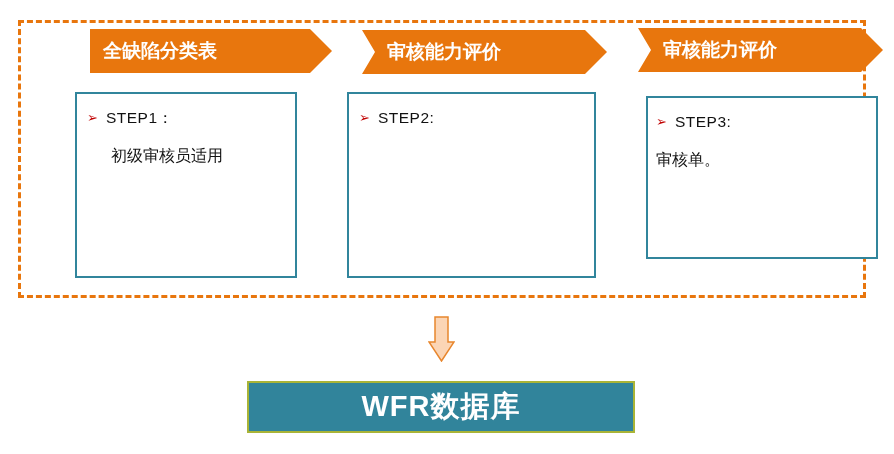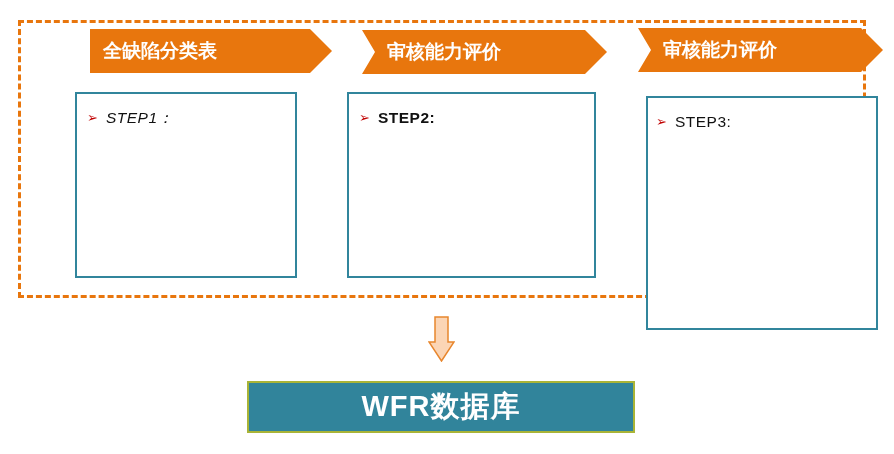--- a/index.html
+++ b/index.html
@@ -46,23 +46,23 @@
   .step-box {
     position: absolute;
     background: #ffffff;
     border: 2px solid #31859C;
     padding: 5px 10px;
     font-size: 16px;
     color: #141414;
     line-height: 38px;
     z-index: 2;
   }
-  #box1 { left: 75px;  top: 92px; width: 222px; height: 186px; font-style: italic; }
-  #box2 { left: 347px; top: 92px; width: 249px; height: 186px; font-weight: bold; }
-  #box3 { left: 646px; top: 96px; width: 232px; height: 234px; padding-left: 8px; }
+  #box1 { left: 75px;  top: 92px; width: 222px; height: 186px; }
+  #box2 { left: 347px; top: 92px; width: 249px; height: 186px; }
+  #box3 { left: 646px; top: 96px; width: 232px; height: 163px; padding-left: 8px; }
 
   .step-head { white-space: nowrap; }
   .bullet {
     color: #C00000;
     font-size: 13px;
     margin-right: 8px;
     vertical-align: 1px;
   }
   .step-label {
     font-size: 15.5px;
@@ -106,33 +106,35 @@
     <span>审核能力评价</span>
   </div>
   <div class="banner chev" id="banner3">
     <span>审核能力评价</span>
   </div>
 
   <div class="step-box" id="box1">
     <div class="line step-head">
       <span class="bullet">➢</span><span class="step-label">STEP1：</span>
     </div>
+    <div class="line indent">初级审核员适用</div>
     <div class="line"></div>
   </div>
 
   <div class="step-box" id="box2">
     <div class="line step-head">
       <span class="bullet">➢</span><span class="step-label">STEP2:</span>
     </div>
   </div>
 
   <div class="step-box" id="box3">
     <div class="line step-head">
       <span class="bullet">➢</span><span class="step-label">STEP3:</span>
     </div>
+    <div class="line">审核单。</div>
   </div>
 
   <svg class="down-arrow" width="27" height="46" viewBox="0 0 27 46" aria-hidden="true">
     <path d="M7 1 H20 V26 H26 L13.5 45 L1 26 H7 Z" fill="#FBD5B5" stroke="#E8862D" stroke-width="1.5" stroke-linejoin="miter"></path>
   </svg>
 
   <div class="result-box">
     <span>WFR数据库</span>
   </div>
 

